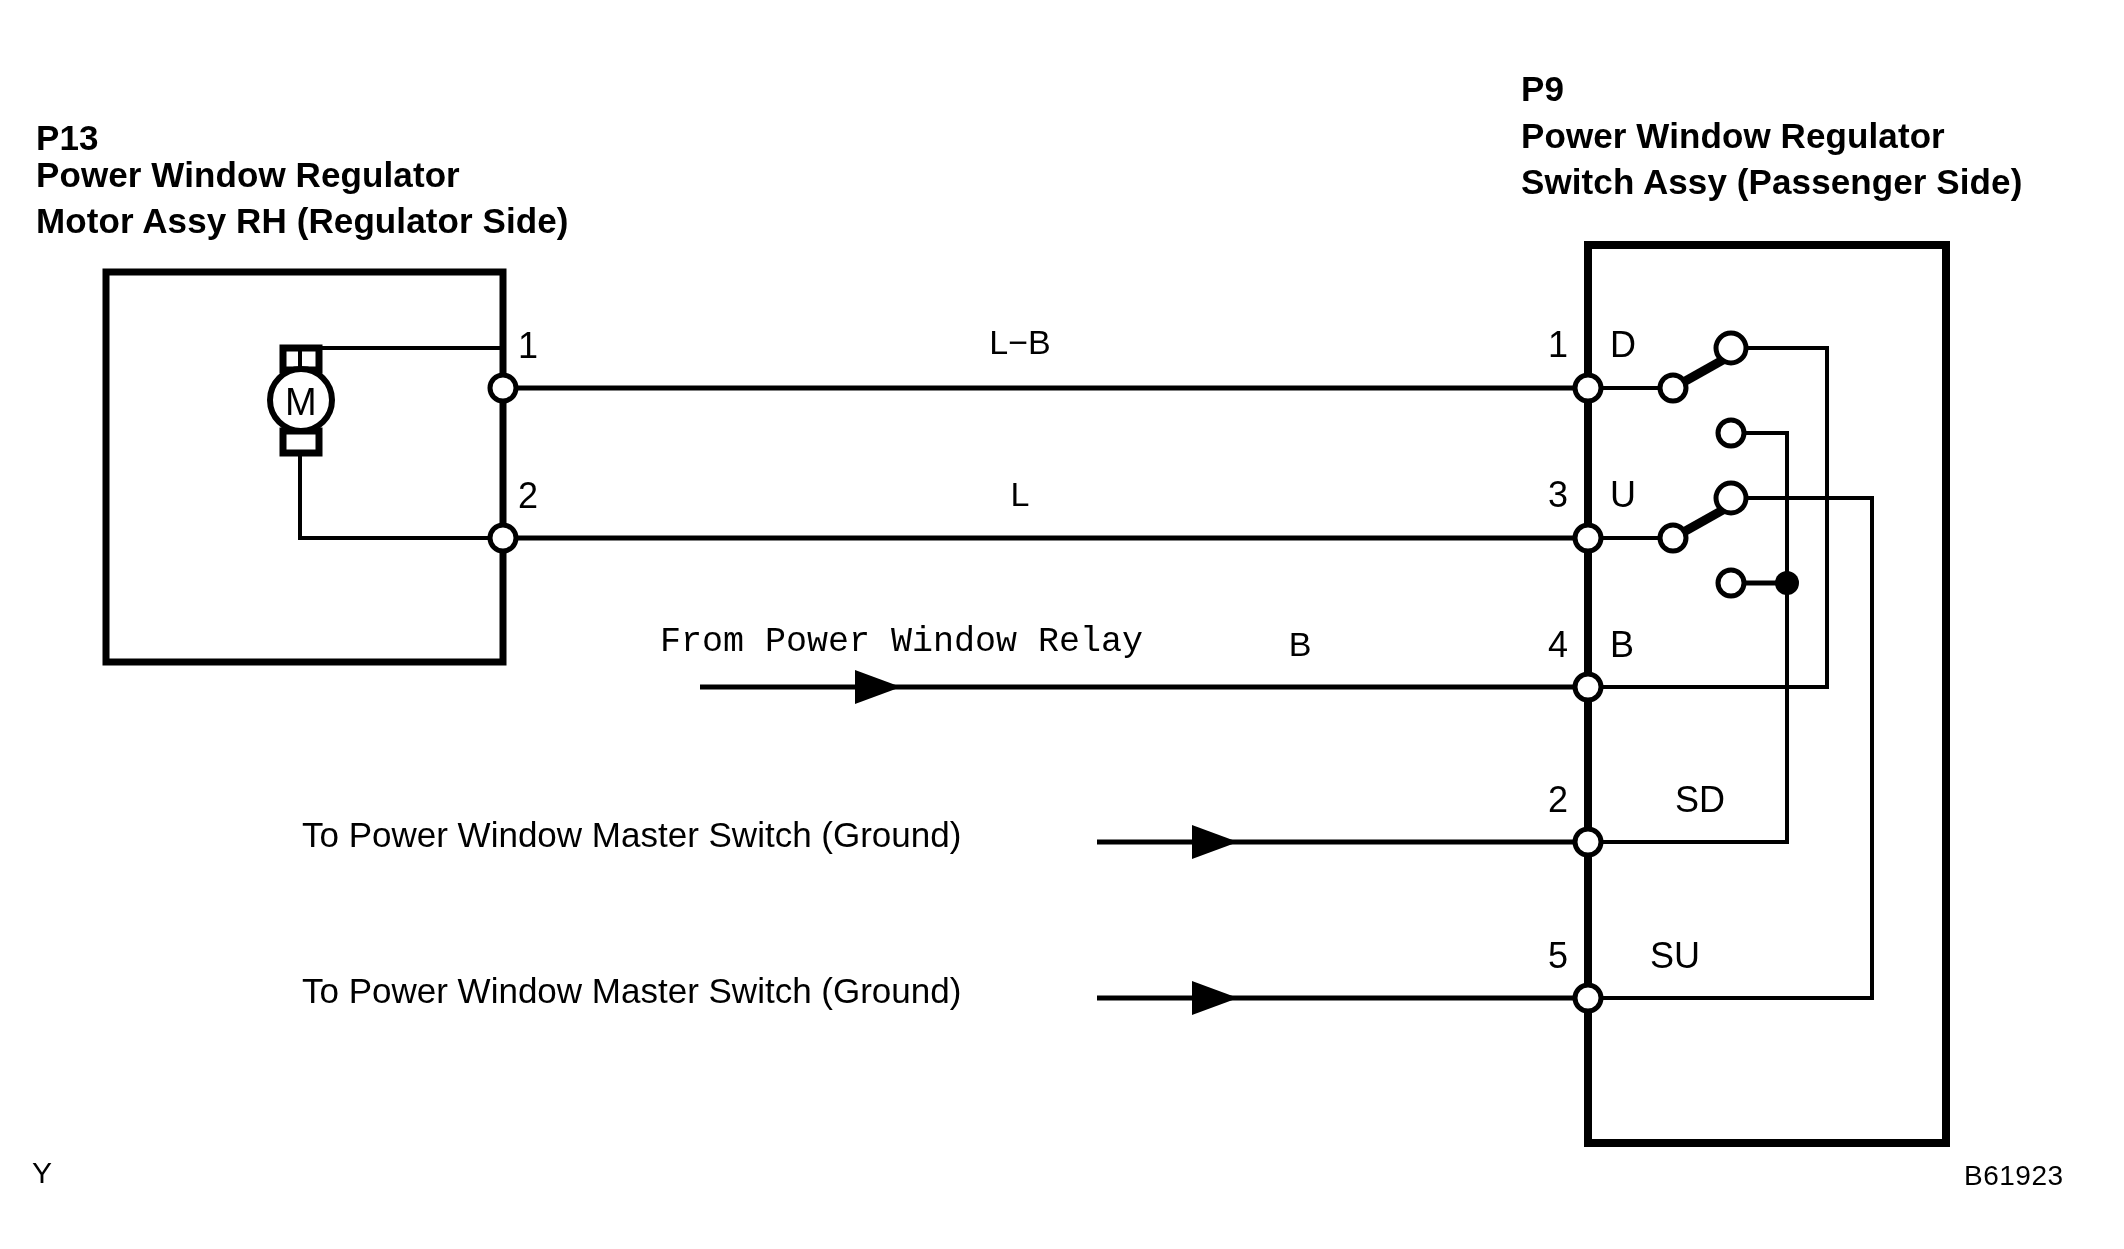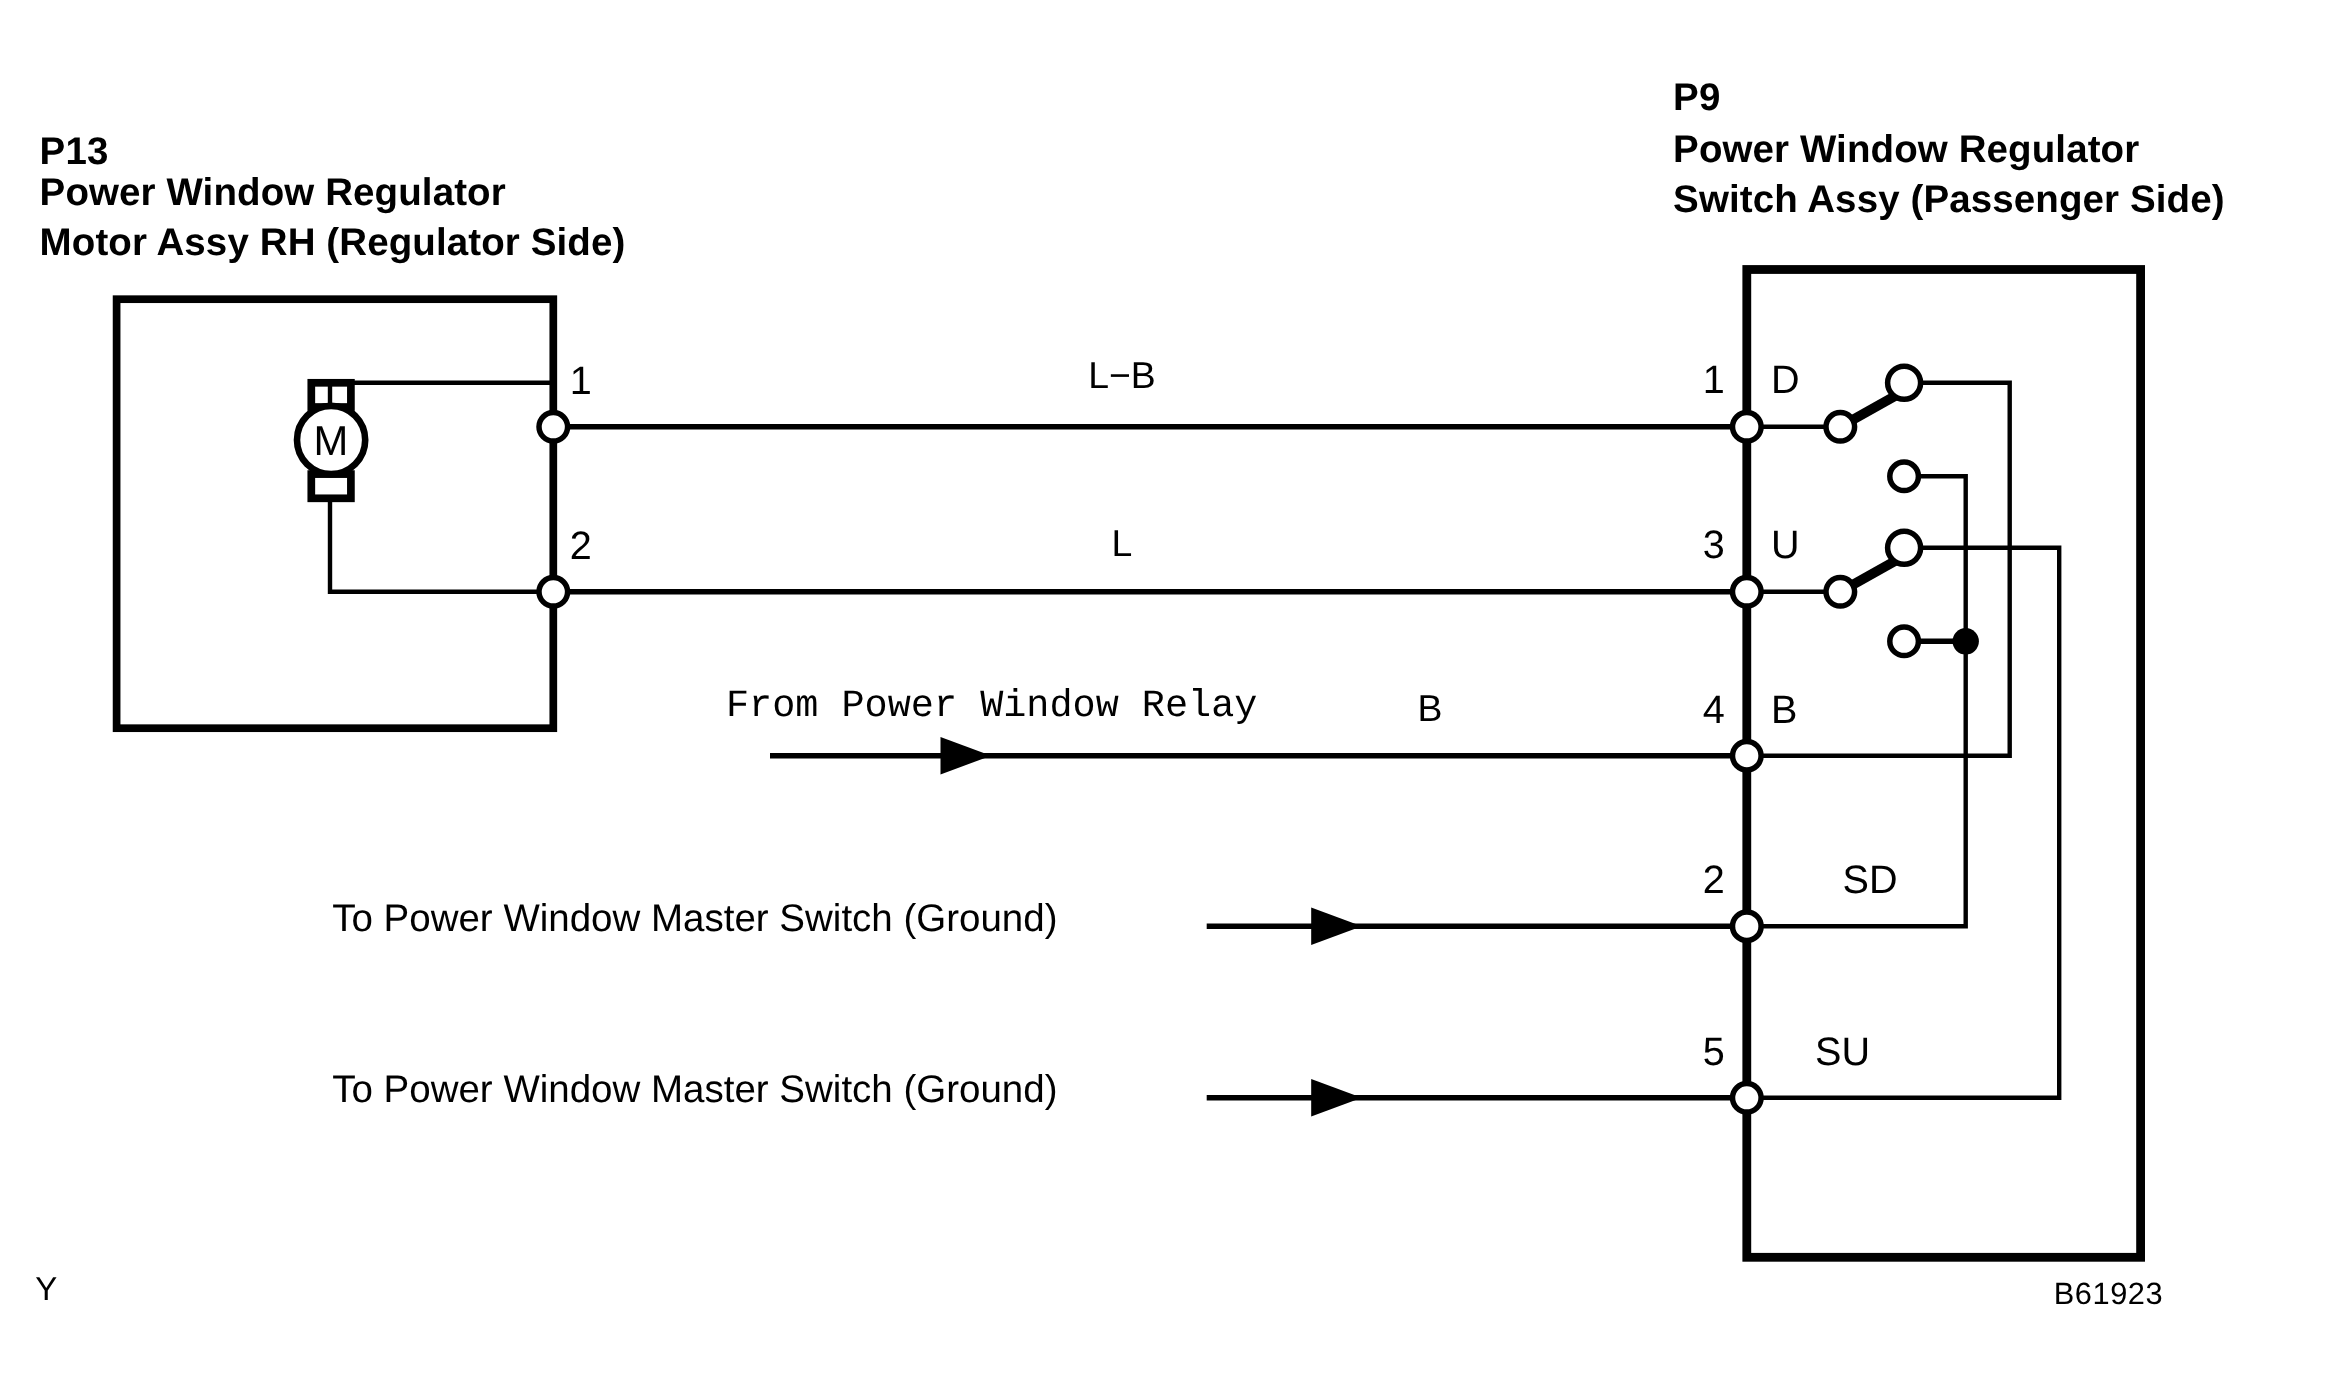--- a/index.html
+++ b/index.html
@@ -157,15 +157,15 @@
   <div class="lbl pin-num" style="left:1490px; top:777px; width:78px;">2</div>
   <div class="lbl pin-num" style="left:1490px; top:933px; width:78px;">5</div>
 
   <div class="lbl pin-name" style="left:1610px; top:322px;">D</div>
   <div class="lbl pin-name" style="left:1610px; top:472px;">U</div>
   <div class="lbl pin-name" style="left:1610px; top:622px;">B</div>
   <div class="lbl pin-name" style="left:1675px; top:777px;">SD</div>
   <div class="lbl pin-name" style="left:1650px; top:933px;">SU</div>
 
   <div class="lbl corner-mark" style="left:32px; top:1153px;">Y</div>
-  <div class="lbl fig-code" style="left:1867px; top:1158px;">B61923</div>
+  <div class="lbl fig-code" style="left:1964px; top:1158px;">B61923</div>
 
 </div>
 
 </body></html>

